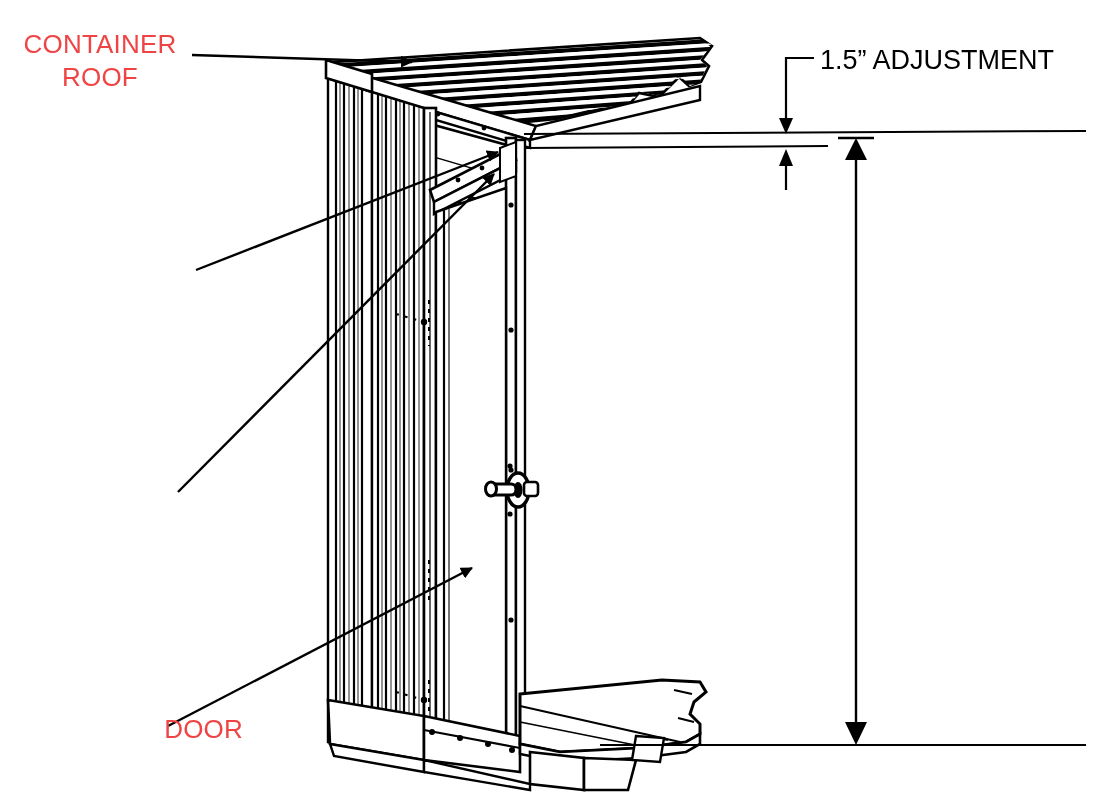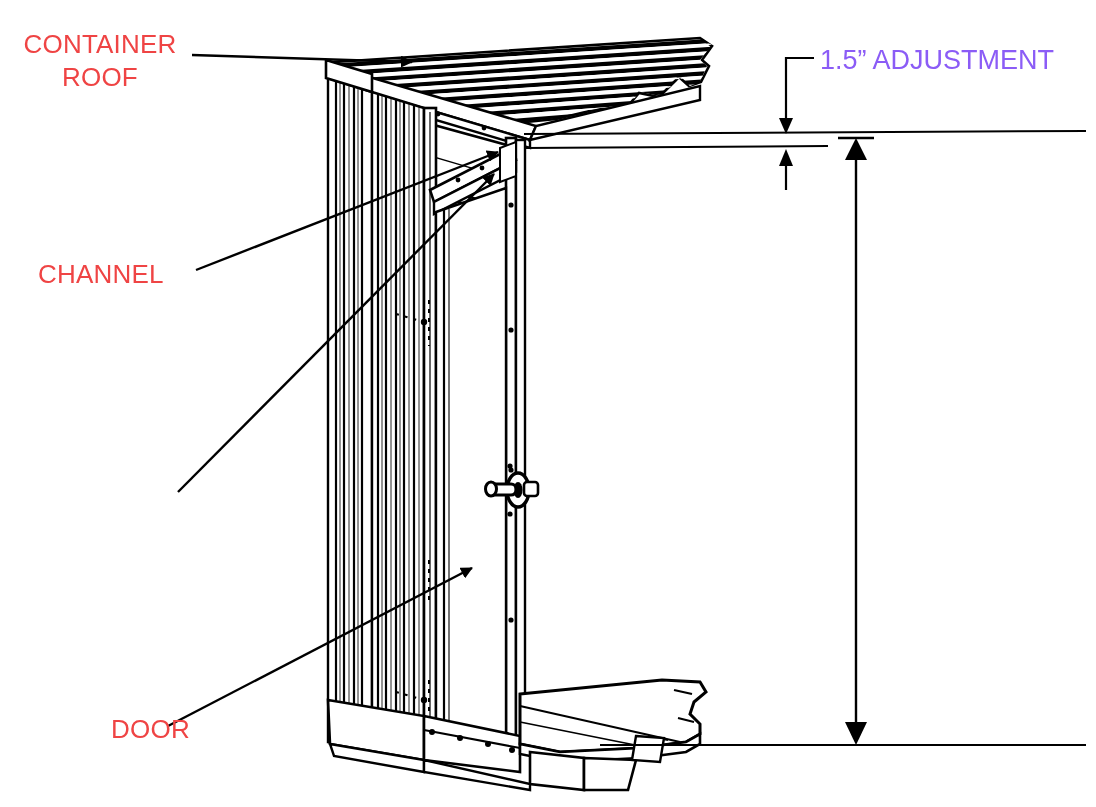--- a/index.html
+++ b/index.html
@@ -35,29 +35,29 @@
     color: #ef4444;
     letter-spacing: 0.2px;
     white-space: pre;
     line-height: 33px;
     text-align: center;
   }
   .dim-text {
     position: absolute;
     font-family: "Liberation Sans", sans-serif;
     font-size: 27px;
-    color: #8b5cf6;
+    color: #000000;
     white-space: pre;
     line-height: 33px;
     text-align: center;
   }
   #label-container-roof { left: 10px;  top: 28px;  width: 180px; }
   #label-channel       { left: 10px;  top: 258px; width: 185px; text-align: left; padding-left: 28px; }
   #label-upper-panel   { left: 10px;  top: 465px; width: 185px; }
-  #label-door          { left: 10px;  top: 713px; width: 185px; text-align: center; padding-left: 48px; }
+  #label-door          { left: 10px;  top: 713px; width: 185px; text-align: right; padding-left: 48px; }
   #label-adjustment    { left: 820px; top: 44px;  width: 260px; text-align: left; }
   #label-height        { left: 726px; top: 390px; width: 300px; }
 </style>
 </head>
 <body>
 
 <div id="diagram-root">
 
   <svg class="drawing" viewBox="0 0 1096 807" xmlns="http://www.w3.org/2000/svg">
 
@@ -279,21 +279,20 @@
 
       <path d="M856,138 L845,160 L867,160 Z" fill="#000"></path>
       <path d="M856,745 L845,722 L867,722 Z" fill="#000"></path>
     </g>
 
   </svg>
 
   <div class="label-text" id="label-container-roof">CONTAINER
 ROOF</div>
 
-  <div class="label-text" id="label-channel">CHANNEL</div>
 
 
   <div class="label-text" id="label-door">DOOR</div>
 
   <div class="dim-text" id="label-adjustment">1.5” ADJUSTMENT</div>
 
 
 </div>
 
 </body></html>

